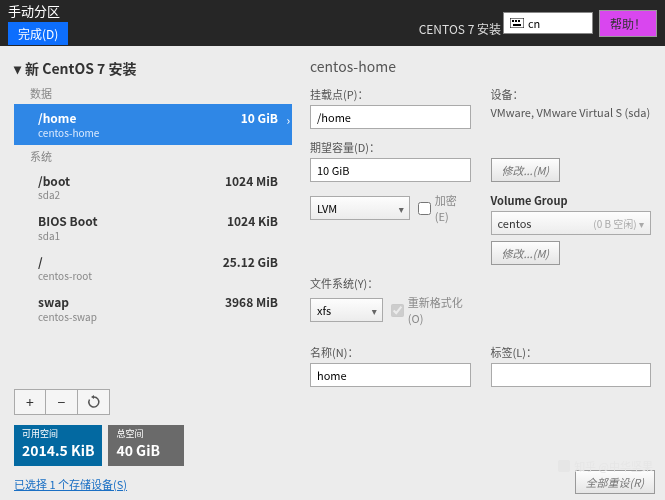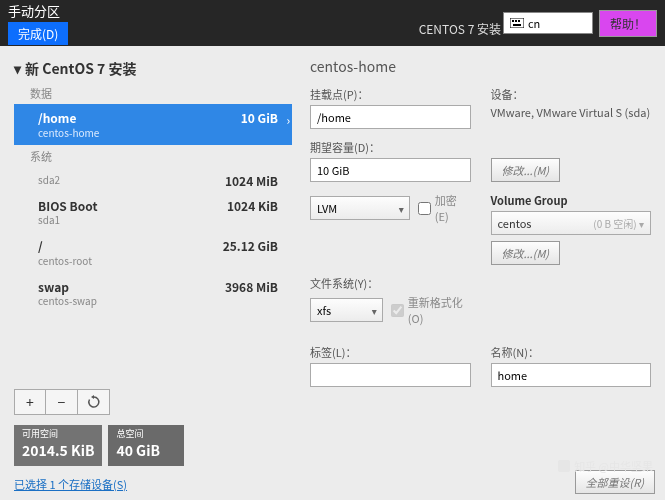--- a/index.html
+++ b/index.html
@@ -37,21 +37,21 @@
   .part-item.selected .chev { position: absolute; right: 2px; top: 8px; color: #fff; }
 
   .btn-row { margin-top: 4px; display: flex; gap: 0; }
   .sqbtn { width: 32px; height: 26px; background: #f5f5f5; border: 1px solid #aaa; display: flex; align-items: center; justify-content: center; cursor: pointer; font-size: 14px; }
   .sqbtn + .sqbtn { border-left: none; }
 
   .space-row { display: flex; gap: 6px; margin-top: 10px; }
   .space-box { padding: 4px 8px 6px 8px; color: #fff; min-width: 76px; }
   .space-box .lab { font-size: 9px; line-height: 1.2; }
   .space-box .val { font-size: 14px; font-weight: bold; }
-  .space-avail { background: #737373; }
+  .space-avail { background: #0369a1; }
   .space-total { background: #6a6a6a; }
 
   .storage-link { color: #1a6fc4; font-size: 11px; margin-top: 10px; text-decoration: underline; cursor: pointer; }
 
   
   .rhead { font-size: 14px; font-weight: normal; color: #555; margin-bottom: 10px; }
   .form-grid { display: grid; grid-template-columns: 1fr 1fr; column-gap: 20px; row-gap: 10px; }
   .field label { display: block; font-size: 11px; color: #555; margin-bottom: 3px; }
   .tinput, .tselect { width: 100%; height: 24px; border: 1px solid #aaa; background: #fff; padding: 2px 6px; font-size: 11px; }
   .tselect { appearance: none; background: linear-gradient(#fdfdfd,#ececec); position: relative; }
@@ -111,20 +111,21 @@
       <div class="part-item selected">
         <div class="pname">/home</div>
         <div class="psub">centos-home</div>
         <div class="psize">10 GiB</div>
         <span class="chev">›</span>
       </div>
 
       <div class="group-label">系统</div>
 
       <div class="part-item">
+        <div class="pname">/boot</div>
         <div class="psub">sda2</div>
         <div class="psize">1024 MiB</div>
       </div>
       <div class="part-item">
         <div class="pname">BIOS Boot</div>
         <div class="psub">sda1</div>
         <div class="psize">1024 KiB</div>
       </div>
       <div class="part-item">
         <div class="pname">/</div>
@@ -215,26 +216,26 @@
           </div>
           <div class="chk-row">
             <input type="checkbox" checked="" disabled="" style="">
             <span>重新格式化(O)</span>
           </div>
         </div>
       </div>
       <div></div>
 
       <div class="field" style="margin-top:8px">
+        <label>名称(N)：</label>
+        <input class="tinput" value="home" style="">
+      </div>
+      <div class="field" style="margin-top:8px">
         <label>标签(L)：</label>
         <input class="tinput" value="" style="">
-      </div>
-      <div class="field" style="margin-top:8px">
-        <label>名称(N)：</label>
-        <input class="tinput" value="home" style="">
       </div>
     </div>
 
     <div class="reset-row">
       <button class="mod-btn">全部重设(R)</button>
     </div>
 
     <div class="watermark">
       <svg width="12" height="12" viewBox="0 0 12 12">
           <rect width="12" height="12" rx="2" fill="#e6e6e6"></rect>

